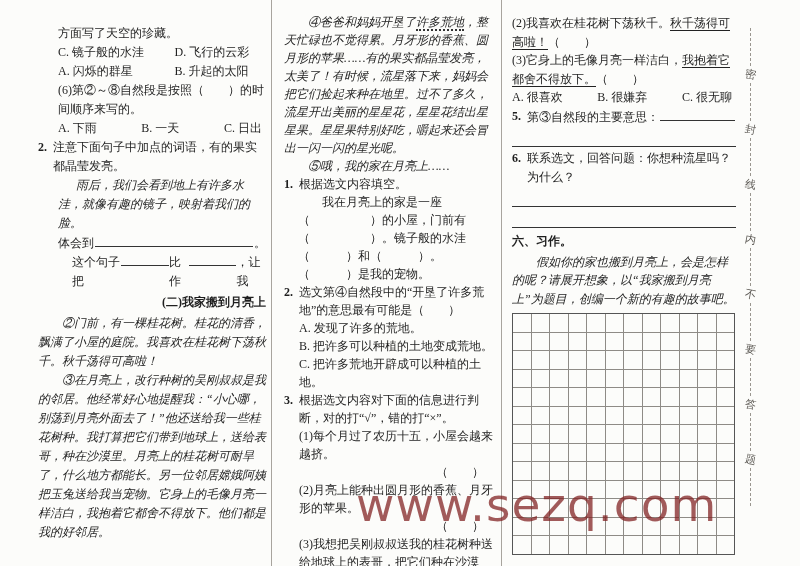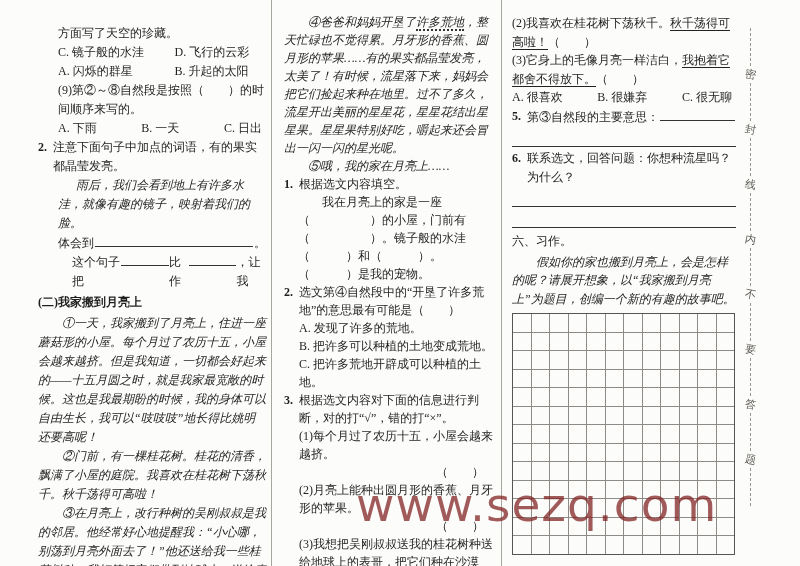--- a/index.html
+++ b/index.html
@@ -12,30 +12,30 @@
   #col3{left:512px;top:14px;width:224px;line-height:18.5px;}
   p{margin:0;}
   .ind-block{padding-left:20px;}
   .indent{text-indent:2em;}
   .indent15{text-indent:1.5em;}
   .opt2{display:grid;grid-template-columns:56% 44%;}
   .opt3{display:flex;justify-content:space-between;padding-right:4px;}
   .q{display:flex;}
   .qnum{font-weight:bold;width:15px;flex:none;}
   .qbody{flex:1;}
-  .heading{text-align:left;font-weight:bold;margin:2px 0;}
+  .heading{text-align:right;font-weight:bold;margin:2px 0;}
   .kai{font-style:italic;}
   .ul{border-bottom:1px solid #222;}
   .em-dots{border-bottom:2px dotted #333;}
   .blank{display:inline-block;border-bottom:1px solid #333;width:58px;height:12px;}
   .fillrow{display:flex;align-items:baseline;}
   .grow-blank{flex:1;border-bottom:1px solid #333;height:13px;margin:0 1px;}
   .line-blank{border-bottom:1px solid #333;height:20px;}
   .bracket-line{text-align:right;padding-right:10px;}
-  .sec-title{font-weight:normal;margin:4px 0 2px 0;font-family:"Liberation Sans","DejaVu Sans",sans-serif;}
+  .sec-title{font-weight:bold;margin:4px 0 2px 0;font-family:"Liberation Sans","DejaVu Sans",sans-serif;}
   .grid{margin-top:5px;border:1.5px solid #555;width:221px;}
   .grid-row{display:flex;border-bottom:1px solid #8e8b86;}
   .grid-row:last-child{border-bottom:none;}
   .grid-cell{flex:1;height:17.5px;border-right:1px solid #8e8b86;}
   .grid-cell:last-child{border-right:none;}
   .watermark{position:absolute;left:356px;top:477px;z-index:6;
              font-family:"DejaVu Sans","Liberation Sans",sans-serif;
              font-size:47px;color:#7f1d1d;opacity:.72;letter-spacing:1px;white-space:nowrap;}
   .seal{position:absolute;left:742px;top:28px;bottom:60px;width:16px;z-index:2;
         display:flex;flex-direction:column;align-items:center;}
@@ -55,21 +55,21 @@
     <div class="ind-block">
       <p>方面写了天空的珍藏。</p>
       <div class="opt2">
         <span>C. 镜子般的水洼</span>
         <span>D. 飞行的云彩</span>
       </div>
       <div class="opt2">
         <span>A. 闪烁的群星</span>
         <span>B. 升起的太阳</span>
       </div>
-      <p>(9)第②～⑧自然段是按照（　　）的时间顺序来写的。</p>
+      <p>(6)第②～⑧自然段是按照（　　）的时间顺序来写的。</p>
       <div class="opt3">
         <span>A. 下雨</span>
         <span>B. 一天</span>
         <span>C. 日出</span>
       </div>
     </div>
 
     <div class="q">
       <span class="qnum">2.</span>
       <span class="qbody">注意下面句子中加点的词语，有的果实都晶莹发亮。</span>
@@ -84,21 +84,20 @@
       <div class="fillrow" style="text-indent:0;padding-left:14px;">
         <span>这个句子把</span>
         <span class="blank"></span>
         <span>比作</span>
         <span class="blank"></span>
         <span>，让我</span>
       </div>
     </div>
 
     <p class="heading">(二)我家搬到月亮上</p>
-    <p class="kai indent">①一天，我家搬到了月亮上，住进一座蘑菇形的小屋。每个月过了农历十五，小屋会越来越挤。但是我知道，一切都会好起来的——十五月圆之时，就是我家最宽敞的时候。这也是我最期盼的时候，我的身体可以自由生长，我可以“吱吱吱”地长得比姚明还要高呢！</p>
     <p class="kai indent">②门前，有一棵桂花树。桂花的清香，飘满了小屋的庭院。我喜欢在桂花树下荡秋千。秋千荡得可高啦！</p>
     <p class="kai indent">③在月亮上，改行种树的吴刚叔叔是我的邻居。他经常好心地提醒我：“小心哪，别荡到月亮外面去了！”他还送给我一些桂花树种。我打算把它们带到地球上，送给表哥，种在沙漠里。月亮上的桂花树可耐旱了，什么地方都能长。另一位邻居嫦娥阿姨把玉兔送给我当宠物。它身上的毛像月亮一样洁白，我抱着它都舍不得放下。他们都是我的好邻居。</p>
   </div>
 
   <div class="col" id="col2">
     <p class="kai indent"><span>④爸爸和妈妈开垦了</span><span class="em-dots">许多荒地</span><span>，整天忙碌也不觉得累。月牙形的香蕉、圆月形的苹果……有的果实都晶莹发亮，太美了！有时候，流星落下来，妈妈会把它们捡起来种在地里。过不了多久，流星开出美丽的星星花，星星花结出星星果。星星果特别好吃，嚼起来还会冒出一闪一闪的星光呢。</span></p>
     <p class="kai indent">⑤哦，我的家在月亮上……</p>
 
     <div class="q">
       <span class="qnum">1.</span>

